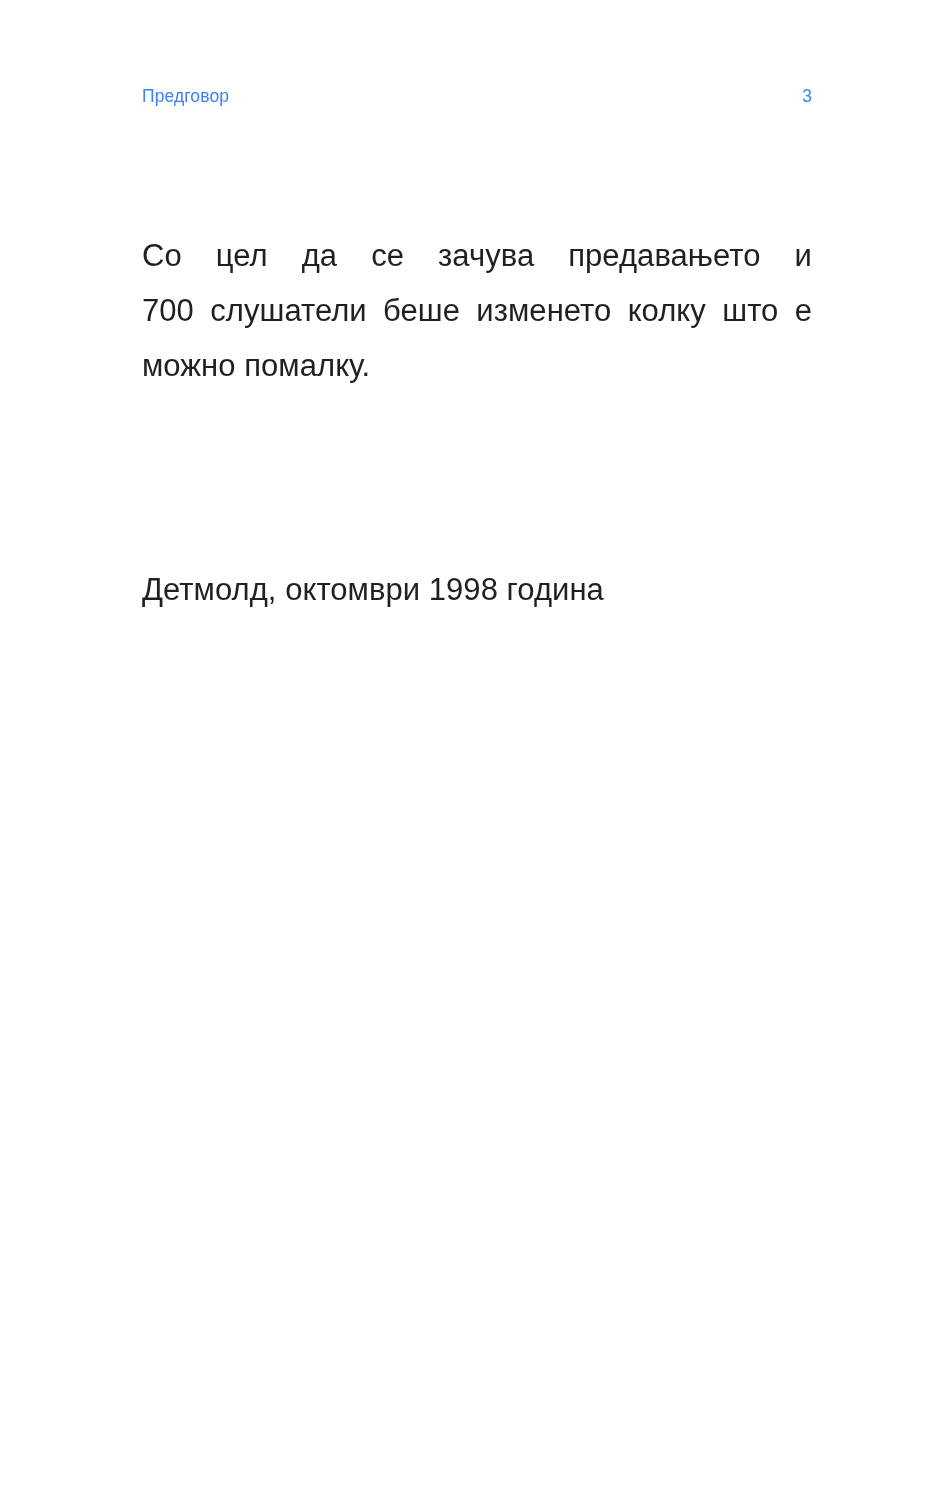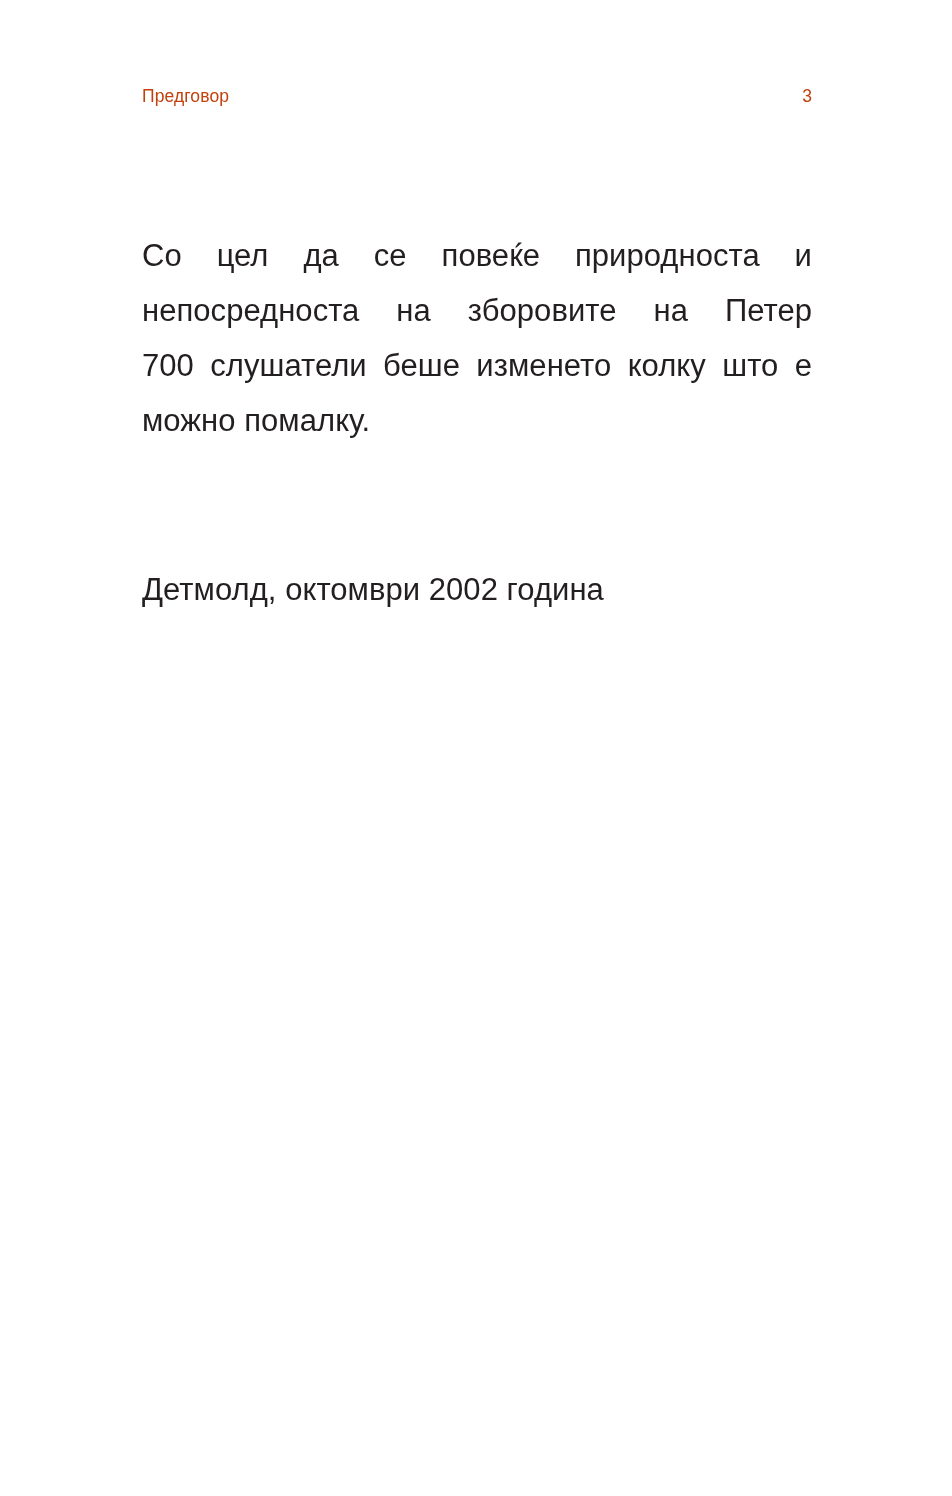--- a/index.html
+++ b/index.html
@@ -25,21 +25,21 @@
     position: absolute;
     left: 142px;
     top: 84px;
     width: 670px;
     display: flex;
     align-items: baseline;
     justify-content: space-between;
     font-size: 17.5px;
     line-height: 24px;
     letter-spacing: 0.1px;
-    color: #c2410c;
+    color: #3b82f6;
   }
 
   .running-header .chapter-name {
     white-space: nowrap;
   }
 
   .running-header .folio {
     white-space: nowrap;
     text-align: right;
   }
@@ -102,24 +102,23 @@
 
 <div class="page">
 
   <div class="running-header">
     <span class="chapter-name">Предговор</span>
     <span class="folio">3</span>
   </div>
 
   <div class="text-block">
     <p class="body-paragraph">
-      <span class="just-line">Со цел да се повеќе природноста и</span>
-      <span class="just-line">непосредноста на зборовите на Петер</span>
+      <span class="just-line">Со цел да се зачува предавањето и</span>
       <span class="just-line">700 слушатели беше изменето колку што е</span>
       <span class="just-line last">можно помалку.</span>
     </p>
   </div>
 
   <div class="signature-block">
-    <span class="signature-line">Детмолд, октомври 2002 година</span>
+    <span class="signature-line">Детмолд, октомври 1998 година</span>
   </div>
 
 </div>
 
 </body></html>

